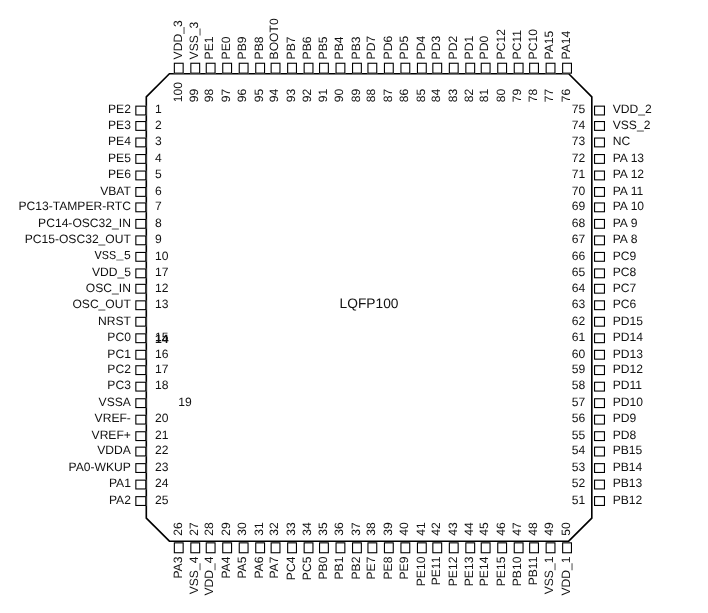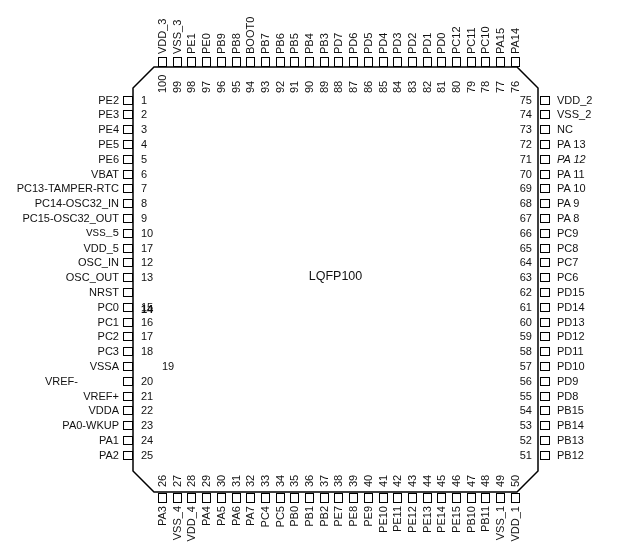--- a/index.html
+++ b/index.html
@@ -120,21 +120,21 @@
       <span class="txt" style="left: 141px; top: 331.3px;">17</span>
       <span class="txt alignR" style="left: 4px; width: 115px; top: 331.3px;">PC2</span>
       <span class="pin" style="left: 123px; top: 347.1px; width: 10px; height: 9px;"></span>
       <span class="txt" style="left: 141px; top: 346.1px;">18</span>
       <span class="txt alignR" style="left: 4px; width: 115px; top: 346.1px;">PC3</span>
       <span class="pin" style="left: 123px; top: 361.9px; width: 10px; height: 9px;"></span>
       <span class="txt" style="left: 141px; top: 360.9px; margin-left: 21px;">19</span>
       <span class="txt alignR" style="left: 4px; width: 115px; top: 360.9px;">VSSA</span>
       <span class="pin" style="left: 123px; top: 376.7px; width: 10px; height: 9px;"></span>
       <span class="txt" style="left: 141px; top: 375.7px;">20</span>
-      <span class="txt alignR" style="left: 4px; width: 115px; top: 375.7px; text-align: center;">VREF-</span>
+      <span class="txt alignR" style="left: 4px; width: 115px; top: 375.7px;">VREF-</span>
       <span class="pin" style="left: 123px; top: 391.5px; width: 10px; height: 9px;"></span>
       <span class="txt" style="left: 141px; top: 390.5px;">21</span>
       <span class="txt alignR" style="left: 4px; width: 115px; top: 390.5px;">VREF+</span>
       <span class="pin" style="left: 123px; top: 406.3px; width: 10px; height: 9px;"></span>
       <span class="txt" style="left: 141px; top: 405.3px;">22</span>
       <span class="txt alignR" style="left: 4px; width: 115px; top: 405.3px;">VDDA</span>
       <span class="pin" style="left: 123px; top: 421.1px; width: 10px; height: 9px;"></span>
       <span class="txt" style="left: 141px; top: 420.1px;">23</span>
       <span class="txt alignR" style="left: 4px; width: 115px; top: 420.1px;">PA0-WKUP</span>
       <span class="pin" style="left: 123px; top: 435.9px; width: 10px; height: 9px;"></span>
@@ -150,21 +150,21 @@
       <span class="txt alignR" style="left: 485px; width: 47px; top: 109.3px;">74</span>
       <span class="txt" style="left: 557px; top: 109.3px;">VSS_2</span>
       <span class="pin" style="left: 540px; top: 125.1px; width: 10px; height: 9px;"></span>
       <span class="txt alignR" style="left: 485px; width: 47px; top: 124.1px;">73</span>
       <span class="txt" style="left: 557px; top: 124.1px;">NC</span>
       <span class="pin" style="left: 540px; top: 139.9px; width: 10px; height: 9px;"></span>
       <span class="txt alignR" style="left: 485px; width: 47px; top: 138.9px;">72</span>
       <span class="txt" style="left: 557px; top: 138.9px;">PA 13</span>
       <span class="pin" style="left: 540px; top: 154.7px; width: 10px; height: 9px;"></span>
       <span class="txt alignR" style="left: 485px; width: 47px; top: 153.7px;">71</span>
-      <span class="txt" style="left: 557px; top: 153.7px; font-style: italic;">PA 12</span>
+      <span class="txt" style="left: 557px; top: 153.7px;">PA 12</span>
       <span class="pin" style="left: 540px; top: 169.5px; width: 10px; height: 9px;"></span>
       <span class="txt alignR" style="left: 485px; width: 47px; top: 168.5px;">70</span>
       <span class="txt" style="left: 557px; top: 168.5px;">PA 11</span>
       <span class="pin" style="left: 540px; top: 184.3px; width: 10px; height: 9px;"></span>
       <span class="txt alignR" style="left: 485px; width: 47px; top: 183.3px;">69</span>
       <span class="txt" style="left: 557px; top: 183.3px;">PA 10</span>
       <span class="pin" style="left: 540px; top: 199.1px; width: 10px; height: 9px;"></span>
       <span class="txt alignR" style="left: 485px; width: 47px; top: 198.1px;">68</span>
       <span class="txt" style="left: 557px; top: 198.1px;">PA 9</span>
       <span class="pin" style="left: 540px; top: 213.9px; width: 10px; height: 9px;"></span>

